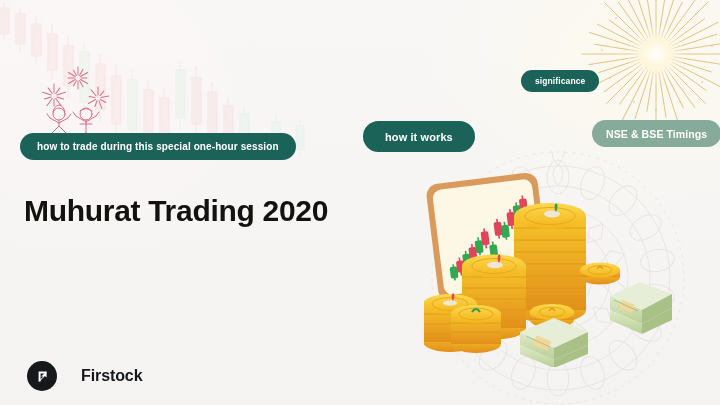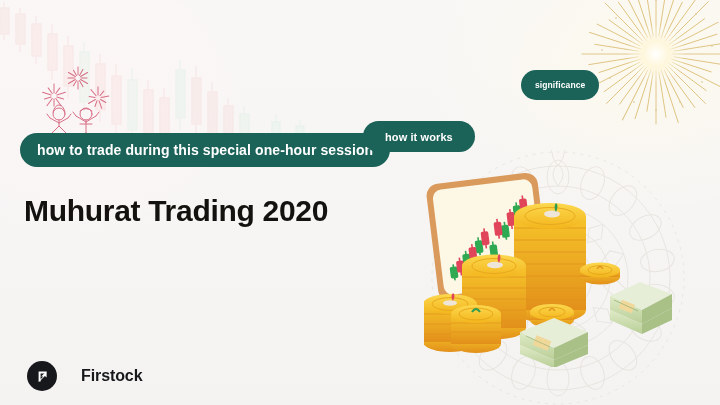--- a/index.html
+++ b/index.html
@@ -63,33 +63,33 @@
     font-weight: 700;
     letter-spacing: .1px;
     white-space: nowrap;
     box-sizing: border-box;
   }
   .pill-dark { background: #1b6258; }
   .pill-sage { background: #87ab9a; }
 
   #pill-trade {
     left: 20px; top: 133px;
-    height: 34px;
+    height: 27px;
     padding: 0 17px;
-    font-size: 14px;
+    font-size: 10px;
   }
   #pill-works {
     left: 363px; top: 121px;
     height: 31px;
     padding: 4px 22px;
     font-size: 11px;
   }
   #pill-significance {
     left: 521px; top: 70px;
-    height: 30px;
+    height: 22px;
     padding: 0 14px;
     font-size: 8.5px;
   }
   #pill-timings {
     left: 592px; top: 120px;
     height: 27px;
     padding: 0 14px;
     font-size: 10.5px;
   }
 
@@ -583,20 +583,21 @@
       </g>
     </g>
   </svg>
 
   <div class="pill pill-dark" id="pill-trade">how to trade during this special one-hour session</div>
 
   <div class="pill pill-dark" id="pill-works">how it works</div>
 
   <div class="pill pill-dark" id="pill-significance">significance</div>
 
+  <div class="pill pill-sage" id="pill-timings">NSE &amp; BSE Timings</div>
 
   <div class="headline">
     <span class="line">Muhurat Trading 2020</span>
   </div>
 
   <div class="logo">
     <span class="logo-mark">
       <svg width="17" height="17" viewBox="0 0 17 17" aria-hidden="true">
         <path d="M4.2 13.6 L9.4 8.4 L7.1 8.4 L12.6 3.2 L12.6 9.6 L10.9 7.9 L5.9 12.9 Z" fill="#ffffff"></path>
         <path d="M4.6 3.4 L12.2 3.4 L12.2 5.4 L6.6 5.4 L6.6 13.4 L4.6 13.4 Z" fill="#ffffff"></path>

